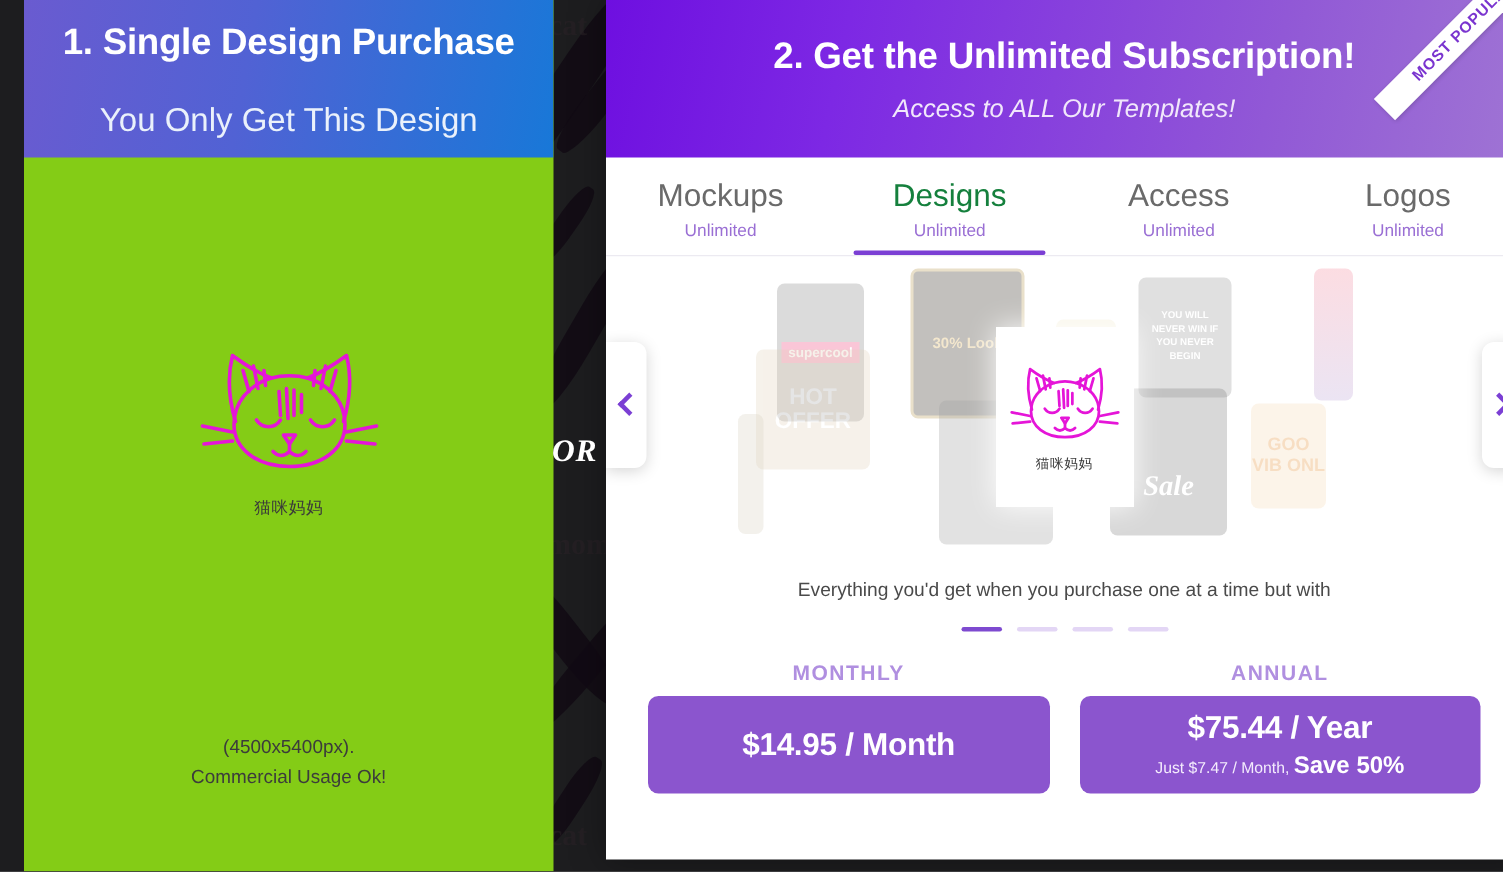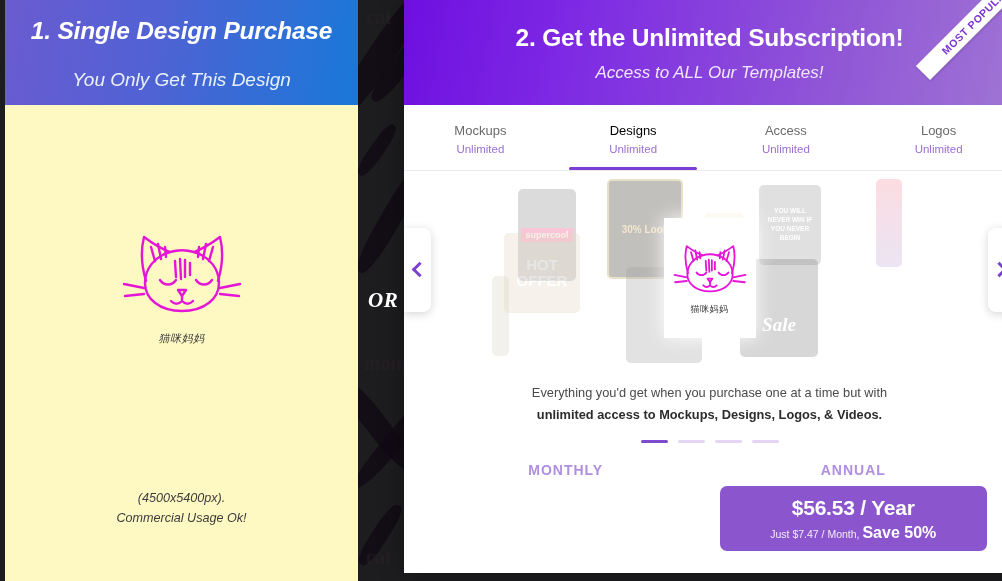--- a/index.html
+++ b/index.html
@@ -27,35 +27,35 @@
   
   .or-badge {
     position: absolute; left: 368px; top: 288px; z-index: 40;
     color: #ffffff; font-family: "Liberation Serif", serif;
     font-style: italic; font-weight: 700; font-size: 21px;
     letter-spacing: .5px;
   }
 
   
   .left-panel {
-    position: absolute; left: 5px; top: 0; width: 353px; height: 581px;
-    background: #fef9c3; overflow: hidden; z-index: 20; font-style: italic;
+    position: absolute; left: 16px; top: 0; width: 353px; height: 581px;
+    background: #84cc16; overflow: hidden; z-index: 20;
   }
   .left-header {
     height: 105px; width: 100%;
     background: linear-gradient(100deg, #6a5bd0 0%, #5162d4 42%, #1878d8 100%);
     display: flex; flex-direction: column; align-items: center; justify-content: center;
     padding-top: 4px;
   }
   .left-title {
     color: #fff; font-size: 24.5px; font-weight: 700; letter-spacing: -.2px;
     text-align: center; line-height: 1.1;
   }
   .left-sub {
-    color: #eaf1fb; font-size: 19px; font-weight: 500; margin-top: 25px; text-align: right;
+    color: #eaf1fb; font-size: 22px; font-weight: 500; margin-top: 25px; text-align: right;
   }
   .left-body {
     position: relative; height: 476px; display: flex; flex-direction: column;
     align-items: center;
   }
 
   
   .cat-wrap { position: absolute; left: 50%; transform: translateX(-50%); top: 122px;
               width: 200px; display: flex; flex-direction: column; align-items: center; }
   .cat-label { font-size: 11px; color: #3a3a3a; margin-top: 6px; letter-spacing: .5px; }
@@ -90,23 +90,23 @@
     transform: rotate(-45deg); transform-origin: center;
     box-shadow: 0 1px 3px rgba(0,0,0,.18);
   }
 
   
   .tabs { display: flex; height: 66px; border-bottom: 1px solid #eceaf1; background: #fff; }
   .tab {
     flex: 1; display: flex; flex-direction: column; align-items: center; justify-content: center;
     cursor: pointer; position: relative; padding-top: 4px;
   }
-  .tab-label { font-size: 13px; color: #6a6a6a; font-weight: 400; line-height: 1.15; }
+  .tab-label { font-size: 21px; color: #6a6a6a; font-weight: 400; line-height: 1.15; }
   .tab-sub   { font-size: 11.5px; color: #9a6fd4; margin-top: 5px; }
-  .tab.active .tab-label { color: #000000; }
+  .tab.active .tab-label { color: #15803d; }
   .tab.active::after {
     content: ""; position: absolute; bottom: 0; left: 50%; transform: translateX(-50%);
     width: 128px; height: 3px; background: #7b3fd4; border-radius: 2px;
   }
 
   
   .carousel { position: relative; height: 197px; background: #fff; overflow: hidden; }
   .thumbs { position: absolute; inset: 0; padding-left: 24px; }
   .thumb {
     position: absolute; border-radius: 5px; overflow: hidden;
@@ -259,20 +259,23 @@
         <div class="thumb" style="left:88px; top:105px; width:17px; height:80px; background:#d8d2c0;"></div>
 
         <div class="thumb" style="left:355px; top:14px; width:62px; height:80px; background:#9a9a9a;">
           <span style="color:#fff;font-size:6.5px;line-height:1.35;padding:0 6px;">YOU WILL NEVER WIN IF YOU NEVER BEGIN</span>
         </div>
 
         <div class="thumb" style="left:336px; top:88px; width:78px; height:98px; background:#7d7d7d;">
           <span style="color:#fff;font-size:19px;font-family:Liberation Serif, serif;font-style:italic;margin-top:34px;">Sale</span>
         </div>
 
+        <div class="thumb" style="left:430px; top:98px; width:50px; height:70px; background:#f6dcb8;">
+          <span style="color:#e8943c;font-size:12px;line-height:1.15;">GOO VIB ONL</span>
+        </div>
 
         <div class="thumb" style="left:472px; top:8px; width:26px; height:88px; background:linear-gradient(#f58c9e,#bda6d8);"></div>
 
         <div class="thumb" style="left:222px; top:96px; width:76px; height:96px; background:#9e9e9e;"></div>
 
         <div class="thumb" style="left:300px; top:42px; width:40px; height:110px; background:#ece0bb;"></div>
       </div>
 
       <div class="overlay-card">
         <svg width="76" height="60" viewBox="0 0 124 98">
@@ -296,37 +299,39 @@
       <div class="arrow left">
         <span class="chev"></span>
       </div>
       <div class="arrow right">
         <span class="chev"></span>
       </div>
     </div>
 
     <div class="desc">
       <div>Everything you'd get when you purchase one at a time but with</div>
-      <b>unlimited access to Mockups, Designs, Logos, &amp; Videos.</b>
     </div>
 
     <div class="dots">
       <span class="dot active"></span>
       <span class="dot"></span>
       <span class="dot"></span>
       <span class="dot"></span>
     </div>
 
     <div class="pricing">
       <div class="plan">
         <div class="plan-label">MONTHLY</div>
+        <button class="plan-btn">
+          <span class="plan-price">$14.95 / Month</span>
+        </button>
       </div>
       <div class="plan">
         <div class="plan-label">ANNUAL</div>
         <button class="plan-btn">
-          <span class="plan-price">$56.53 / Year</span>
+          <span class="plan-price">$75.44 / Year</span>
           <span class="plan-note"><span>Just $7.47 / Month, </span><b>Save 50%</b></span>
         </button>
       </div>
     </div>
 
   </div>
 </div>
 
 </body></html>

